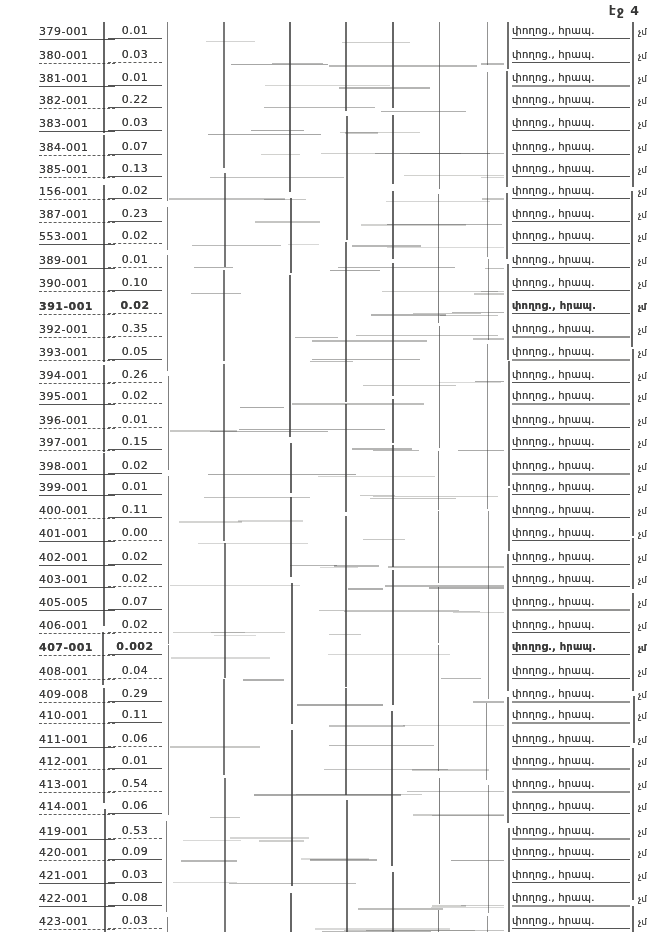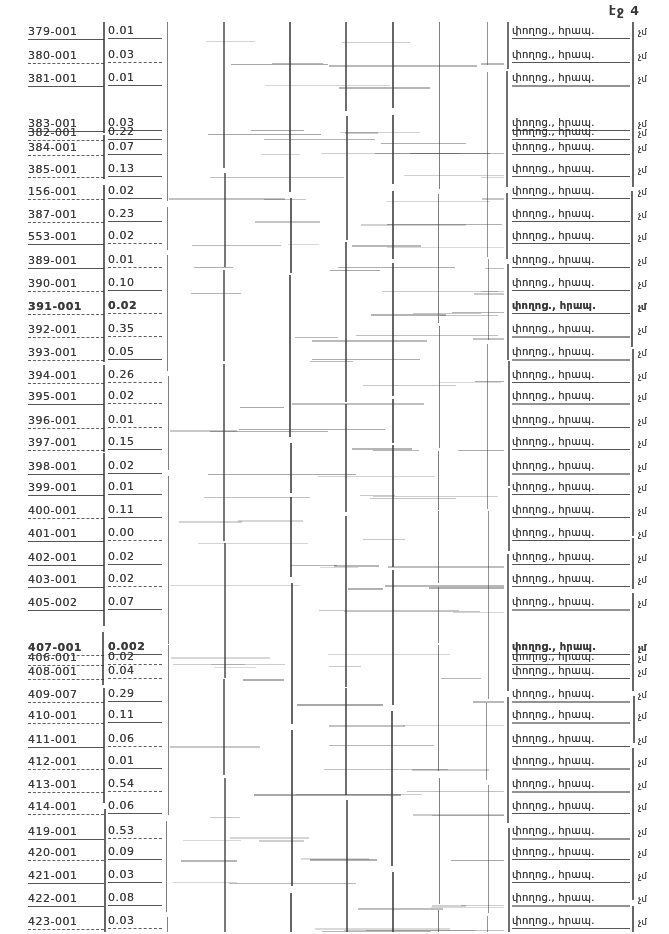--- a/index.html
+++ b/index.html
@@ -16,22 +16,22 @@
     letter-spacing:1px;
   }
   .vline{position:absolute;width:1px;background:#4c4c4c;}
   .row{position:absolute;left:0;width:669px;height:23px;}
   .cell{
     position:absolute;display:inline-block;
     font-size:11px;line-height:15px;
     text-shadow:0 0 0.6px rgba(62,62,62,0.85);
     white-space:nowrap;
   }
-  .id{left:28px;top:3px;width:76px;letter-spacing:0.5px;}
-  .val{left:108px;top:2px;width:54px;text-align:left;letter-spacing:0.5px;}
+  .id{left:39px;top:3px;width:76px;letter-spacing:0.5px;}
+  .val{left:108px;top:2px;width:54px;text-align:center;letter-spacing:0.5px;}
   .desc{left:512px;top:2px;width:118px;font-size:10px;letter-spacing:0.2px;}
   .unit{left:638px;top:4px;width:26px;font-size:8.5px;color:#4a4a4a;}
   .u0{border-bottom:1px solid rgba(58,58,58,0.85);}
   .u1{border-bottom:1px dashed rgba(58,58,58,0.8);}
   .u2{border-bottom:2px solid rgba(58,58,58,0.55);}
   .noise{position:absolute;height:0;border-top:1px solid rgba(70,70,70,0.6);}
 </style>
 </head>
 <body>
 
@@ -140,21 +140,21 @@
         <div class="noise" style="left: 480.58px; width: 23.4202px; top: 18.1466px; border-top-width: 2px; opacity: 0.64;"></div>
       </div>
       <div class="row" style="top: 68.4435px; text-decoration: underline;">
     <span class="cell id u0">381-001</span>
     <span class="cell val u0">0.01</span>
     <span class="cell desc u2">փողոց., հրապ.</span>
     <span class="cell unit">չմ</span>
   <div class="noise" style="left: 264.69px; width: 125.085px; top: 16.3007px; border-top-width: 1px; opacity: 0.42;"></div>
         <div class="noise" style="left: 338.92px; width: 91.2296px; top: 18.667px; border-top-width: 2px; opacity: 0.68;"></div>
       </div>
-      <div class="row" style="top: 90.0188px; margin-top: 32px;">
+      <div class="row" style="top: 90.0188px;">
     <span class="cell id u1">382-001</span>
     <span class="cell val u0">0.22</span>
     <span class="cell desc u0">փողոց., հրապ.</span>
     <span class="cell unit">չմ</span>
   <div class="noise" style="left: 263.827px; width: 111.567px; top: 16.7714px; border-top-width: 1px; opacity: 0.67;"></div>
         <div class="noise" style="left: 380.604px; width: 85.1762px; top: 20.874px; border-top-width: 1px; opacity: 0.72;"></div>
       </div>
       <div class="row" style="top: 112.598px;">
     <span class="cell id u0">383-001</span>
     <span class="cell val u0">0.03</span>
@@ -344,29 +344,29 @@
     <span class="cell id u0">403-001</span>
     <span class="cell val u1">0.02</span>
     <span class="cell desc u0">փողոց., հրապ.</span>
     <span class="cell unit">չմ</span>
   <div class="noise" style="left: 347.631px; width: 35.2375px; top: 18.6356px; border-top-width: 2px; opacity: 0.72;"></div>
         <div class="noise" style="left: 170.014px; width: 129.91px; top: 16.362px; border-top-width: 1px; opacity: 0.39;"></div>
         <div class="noise" style="left: 385.462px; width: 118.538px; top: 16.0567px; border-top-width: 2px; opacity: 0.65;"></div>
         <div class="noise" style="left: 428.97px; width: 75.0302px; top: 17.5993px; border-top-width: 2px; opacity: 0.72;"></div>
       </div>
       <div class="row" style="top: 592.354px;">
-    <span class="cell id u0">405-002</span>
+    <span class="cell id u0">405-005</span>
     <span class="cell val u0">0.07</span>
     <span class="cell desc u2">փողոց., հրապ.</span>
     <span class="cell unit">չմ</span>
   <div class="noise" style="left: 344.444px; width: 135.719px; top: 19.0928px; border-top-width: 1px; opacity: 0.57;"></div>
         <div class="noise" style="left: 452.593px; width: 51.4073px; top: 19.4718px; border-top-width: 1px; opacity: 0.42;"></div>
         <div class="noise" style="left: 318.615px; width: 140.682px; top: 17.8428px; border-top-width: 1px; opacity: 0.54;"></div>
       </div>
-      <div class="row" style="top: 614.628px; margin-top: 32px;">
+      <div class="row" style="top: 614.628px;">
     <span class="cell id u1">406-001</span>
     <span class="cell val u1">0.02</span>
     <span class="cell desc u0">փողոց., հրապ.</span>
     <span class="cell unit">չմ</span>
   <div class="noise" style="left: 329.143px; width: 31.7814px; top: 19.8399px; border-top-width: 1px; opacity: 0.51;"></div>
         <div class="noise" style="left: 213.529px; width: 42.3598px; top: 20.2753px; border-top-width: 1px; opacity: 0.36;"></div>
         <div class="noise" style="left: 172.882px; width: 112.308px; top: 17.6388px; border-top-width: 1px; opacity: 0.46;"></div>
         <div class="noise" style="left: 211.186px; width: 33.6251px; top: 17.1693px; border-top-width: 1px; opacity: 0.38;"></div>
       </div>
       <div class="row" style="top: 637.138px; font-weight: bold;">
@@ -379,21 +379,21 @@
       </div>
       <div class="row" style="top: 660.561px;">
     <span class="cell id u1">408-001</span>
     <span class="cell val u1">0.04</span>
     <span class="cell desc u0">փողոց., հրապ.</span>
     <span class="cell unit">չմ</span>
   <div class="noise" style="left: 440.606px; width: 40.0491px; top: 17.6772px; border-top-width: 1px; opacity: 0.67;"></div>
         <div class="noise" style="left: 242.568px; width: 41.5668px; top: 18.5528px; border-top-width: 2px; opacity: 0.73;"></div>
       </div>
       <div class="row" style="top: 684.063px;">
-    <span class="cell id u1">409-007</span>
+    <span class="cell id u1">409-008</span>
     <span class="cell val u0">0.29</span>
     <span class="cell desc u2">փողոց., հրապ.</span>
     <span class="cell unit">չմ</span>
   <div class="noise" style="left: 296.884px; width: 86.2602px; top: 19.9192px; border-top-width: 2px; opacity: 0.77;"></div>
         <div class="noise" style="left: 472.858px; width: 31.1416px; top: 16.6985px; border-top-width: 2px; opacity: 0.65;"></div>
       </div>
       <div class="row" style="top: 705.08px;">
     <span class="cell id u1">410-001</span>
     <span class="cell val u0">0.11</span>
     <span class="cell desc u2">փողոց., հրապ.</span>

